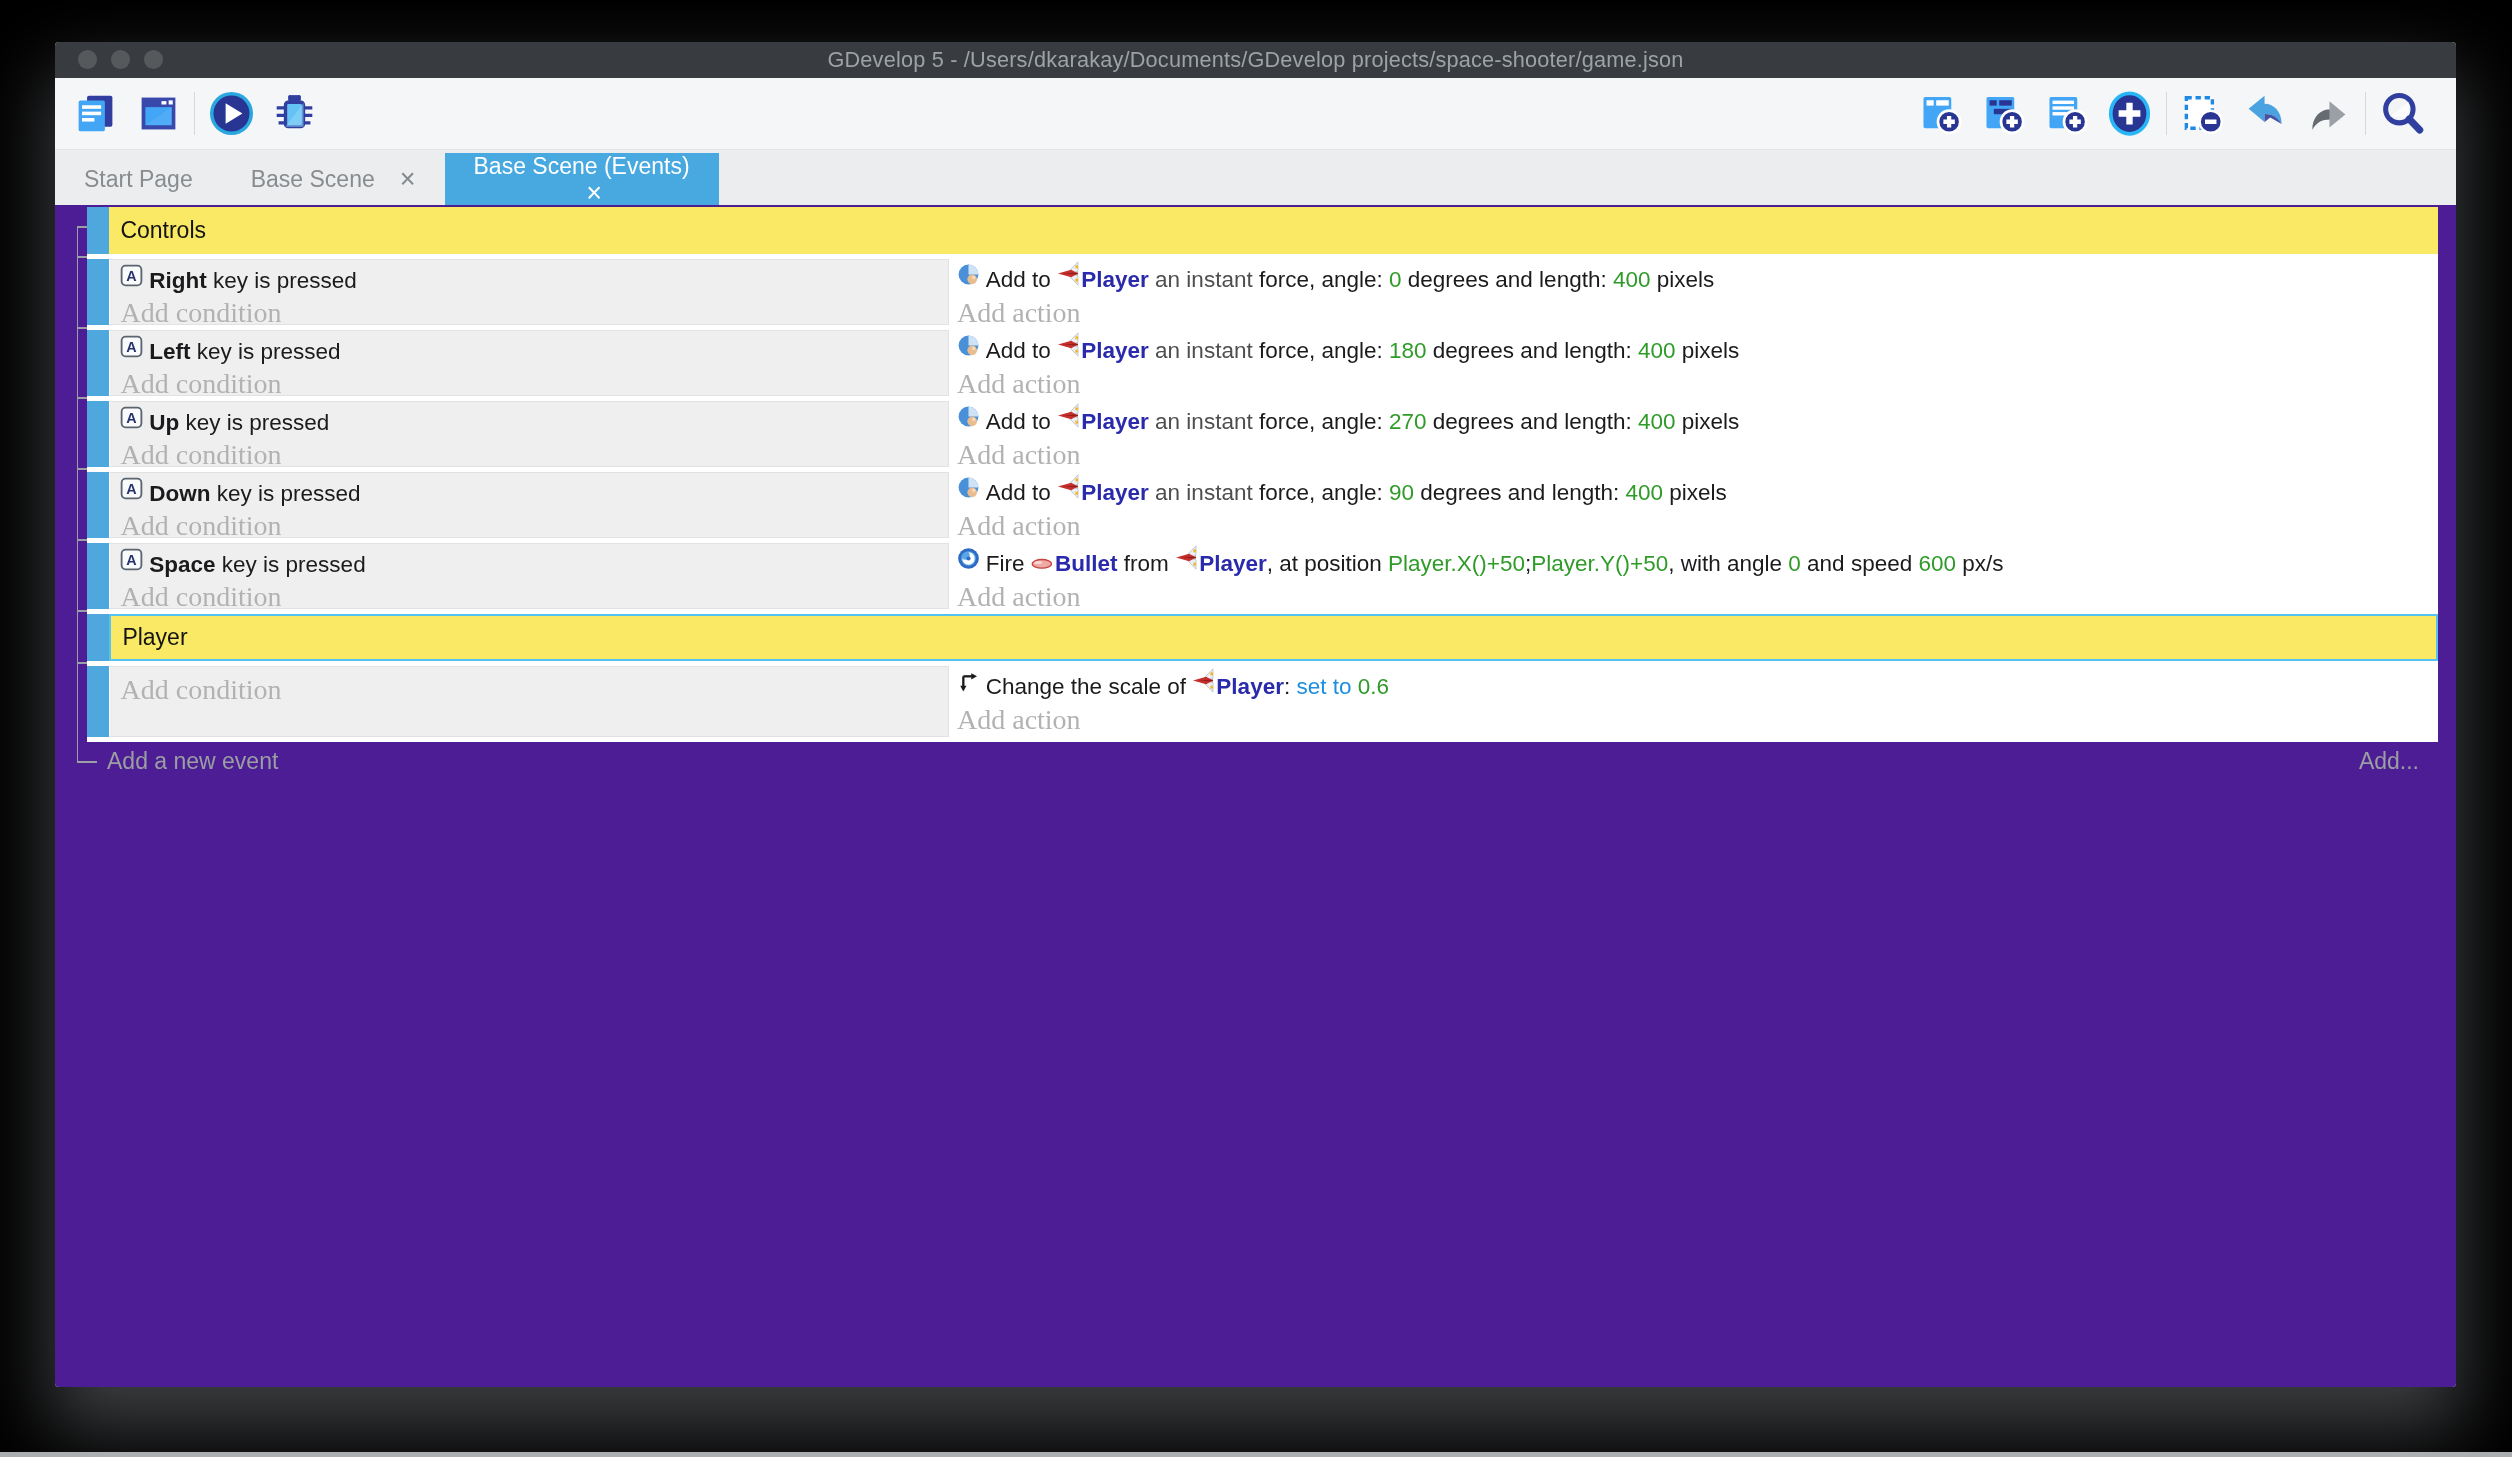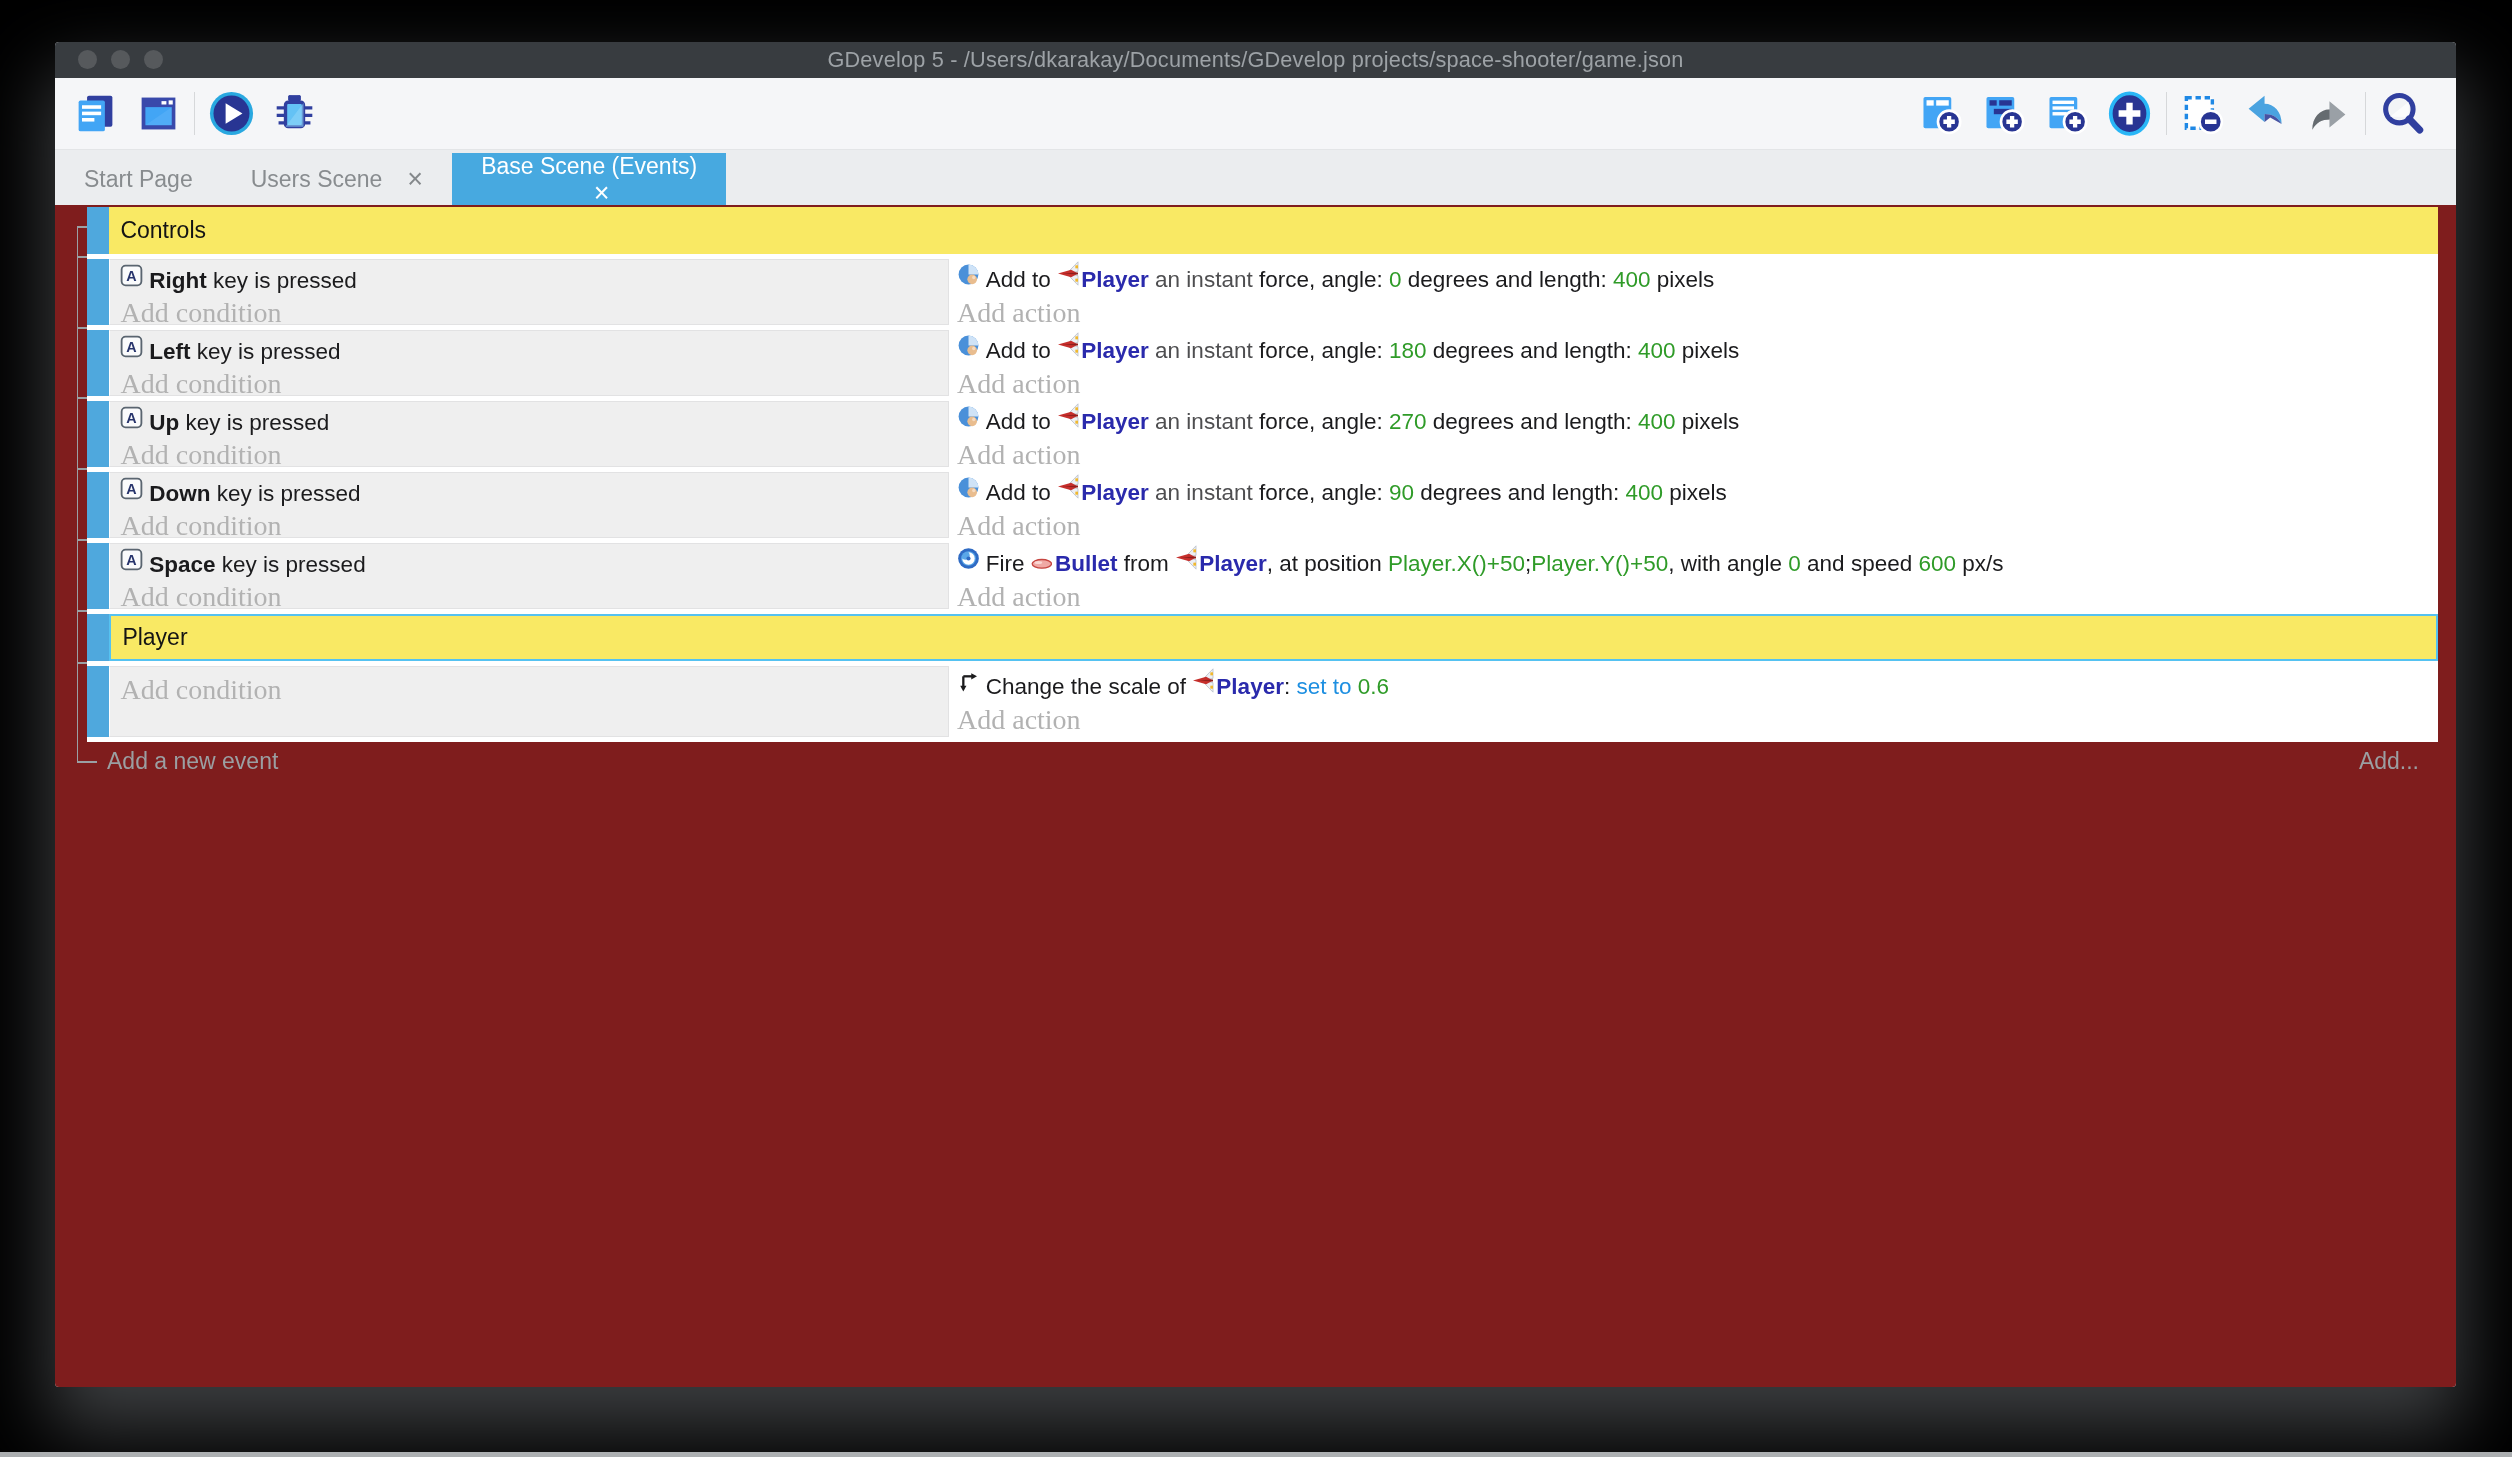--- a/index.html
+++ b/index.html
@@ -25,21 +25,21 @@
   .tb-spacer { flex:1; }
 
   
   .tabbar { height:55px; background:#ebedef; display:flex; align-items:flex-end; }
   .tab { height:52px; display:flex; align-items:center; padding:0 29px; font-size:23px; color:#888c8f; cursor:pointer; }
   .tab .close { margin-left:25px; font-size:27px; color:#84888b; line-height:1; }
   .tab.active { background:#47a9e0; color:#fff;flex-direction:column; }
   .tab.active .close { color:#fff; }
 
   
-  .events-area { position:relative; height:1182px; background:#7f1d1d; }
+  .events-area { position:relative; height:1182px; background:#4c1d95; }
   .rail-v { position:absolute; left:21.7px; top:21px; width:1.7px; height:536px; background:#9aa0a4; }
   .tick { position:absolute; left:21.7px; width:10.8px; height:1.7px; background:#9aa0a4; }
   .tick.corner { width:20px; }
 
   .events-stack { position:absolute; left:32px; top:1.7px; width:2351px; background:#fff; }
   .block { display:flex; margin-bottom:5px; }
   .bar { width:21.7px; background:#4fa8dd; flex:none; }
 
   .group { flex:1; height:47px; background:#f9e964; display:flex; align-items:center; padding-left:11.7px;
            font-size:23px; color:#141414; cursor:pointer; }
@@ -196,21 +196,21 @@
         <line x1="15.4" y1="14.8" x2="20.8" y2="20.4" stroke="#303f9f" stroke-width="3.6" stroke-linecap="round"></line>
       </svg>
     </div>
   </div>
 
   <div class="tabbar">
     <div class="tab">
       <span>Start Page</span>
     </div>
     <div class="tab">
-      <span>Users Scene</span>
+      <span>Base Scene</span>
       <span class="close">×</span>
     </div>
     <div class="tab active">
       <span>Base Scene (Events)</span>
       <span class="close">×</span>
     </div>
   </div>
 
   <div class="events-area">
     <div class="rail-v"></div>

